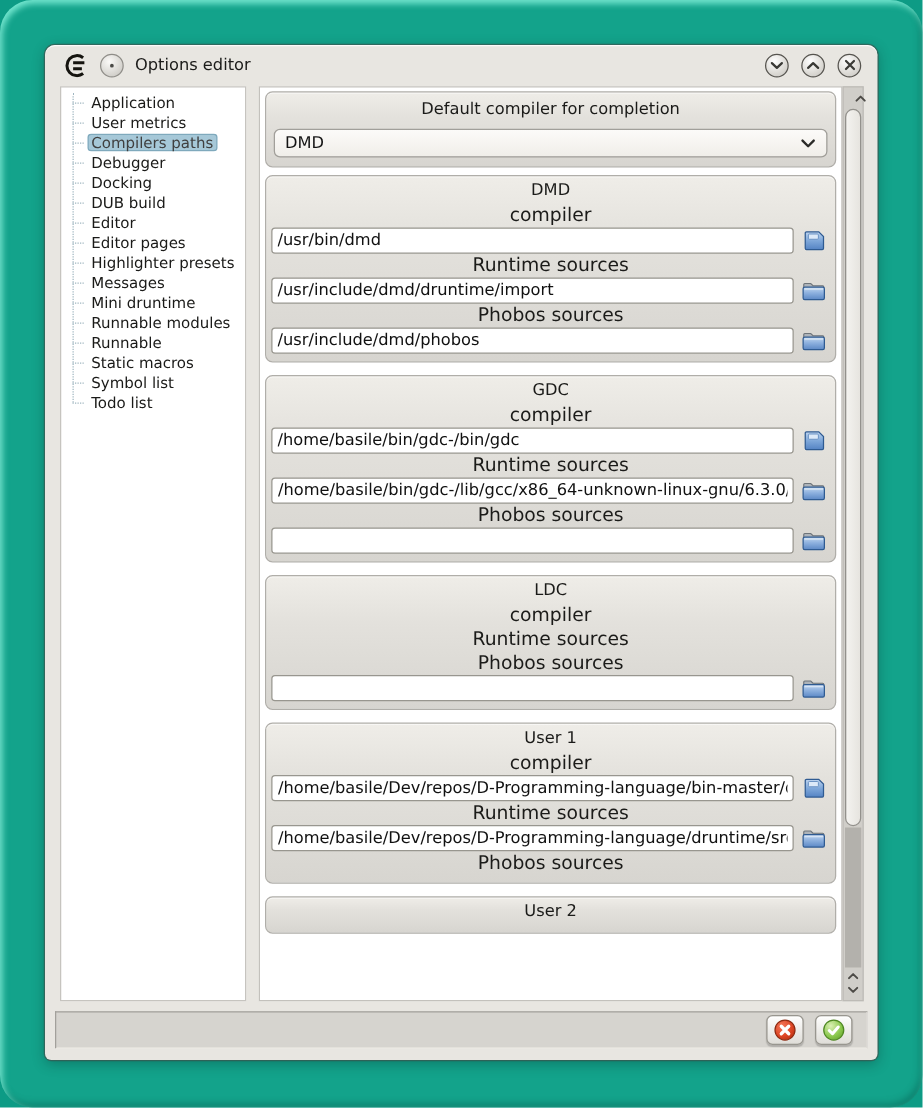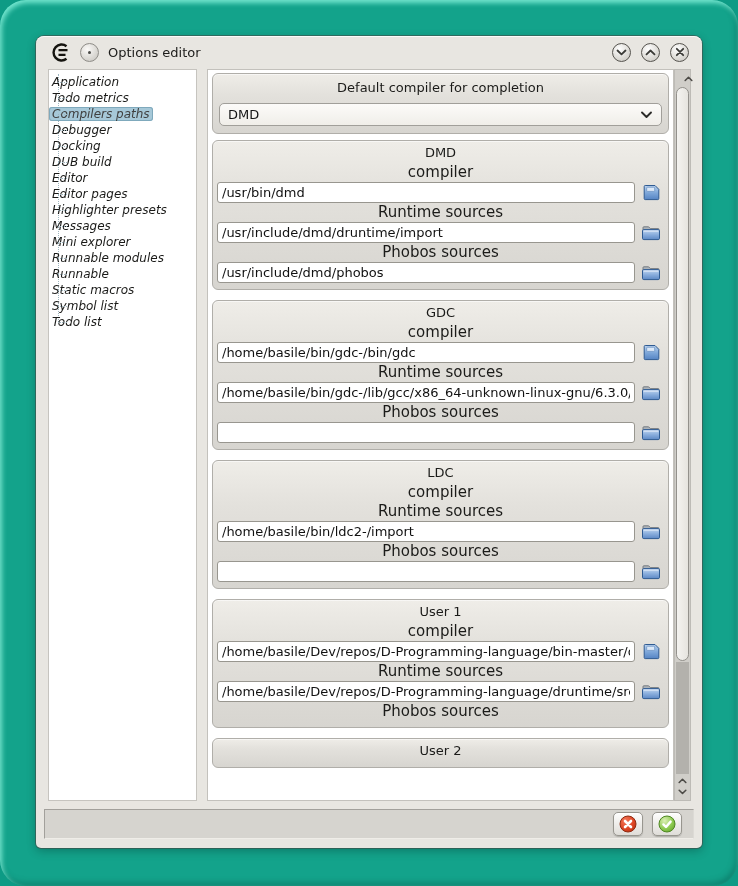--- a/index.html
+++ b/index.html
@@ -28,21 +28,21 @@
   .ctrl{width:19px;height:19px;border-radius:50%;border:1px solid #56544F;box-sizing:border-box;padding:0;
     background:radial-gradient(circle at 38% 30%, #FFFFFF, #DCDAD5 60%, #C6C4BF);
     display:flex;align-items:center;justify-content:center;}
   
   .sidebar{
     position:absolute;left:12px;top:33px;width:149px;height:732px;background:#FFFFFF;
     border:1px solid #C6C4BF;box-sizing:border-box;overflow:hidden;
   }
   .tree{position:relative;padding-top:4px;}
   .tree-vline{position:absolute;left:9px;top:4px;width:0;border-left:1px dotted #9FB6C0;}
-  .tree-item{position:relative;height:16px;line-height:16px;font-size:12px;color:#1A1A18;white-space:nowrap;cursor:default;font-style:italic;}
+  .tree-item{position:relative;height:16px;line-height:16px;padding-left:21px;font-size:12px;color:#1A1A18;white-space:nowrap;cursor:default;}
   .tree-item::before{content:'';position:absolute;left:9px;top:8px;width:9px;border-top:1px dotted #9FB6C0;}
   .item-label{padding:0 3px;border-radius:3px;}
   .item-label.selected{background:#A6C8D8;box-shadow:inset 0 0 0 1px #7FA9BC;color:#404040;}
   
   .main{
     position:absolute;left:171px;top:33px;width:467px;height:732px;background:#ffffff;
     border:1px solid #C3C1BC;box-sizing:border-box;overflow:hidden;padding:3px 2px;
   }
   .group{
     border:1px solid #B0AEA9;border-radius:6px;margin:0 2px 10px 2px;padding:2px 4px 6px 4px;
@@ -144,21 +144,21 @@
     </span>
   </div>
 
   <div class="sidebar">
     <div class="tree">
       <div class="tree-vline" style="height: 248px;"></div>
     <div class="tree-item">
     <span class="item-label">Application</span>
   </div>
         <div class="tree-item">
-    <span class="item-label">Todo metrics</span>
+    <span class="item-label">User metrics</span>
   </div>
         <div class="tree-item">
     <span class="item-label selected">Compilers paths</span>
   </div>
         <div class="tree-item">
     <span class="item-label">Debugger</span>
   </div>
         <div class="tree-item">
     <span class="item-label">Docking</span>
   </div>
@@ -171,21 +171,21 @@
         <div class="tree-item">
     <span class="item-label">Editor pages</span>
   </div>
         <div class="tree-item">
     <span class="item-label">Highlighter presets</span>
   </div>
         <div class="tree-item">
     <span class="item-label">Messages</span>
   </div>
         <div class="tree-item">
-    <span class="item-label">Mini explorer</span>
+    <span class="item-label">Mini druntime</span>
   </div>
         <div class="tree-item">
     <span class="item-label">Runnable modules</span>
   </div>
         <div class="tree-item">
     <span class="item-label">Runnable</span>
   </div>
         <div class="tree-item">
     <span class="item-label">Static macros</span>
   </div>
@@ -298,30 +298,20 @@
           </div>
   </section>
         <section class="group">
     <div class="group-head">LDC</div>
     <div class="fields">
             <div class="field">
     <div class="field-label">compiler</div>
   </div>
             <div class="field">
     <div class="field-label">Runtime sources</div>
-    <div class="frow">
-      <input class="field-input" type="text" readonly="" value="/home/basile/bin/ldc2-/import" style="">
-      <button class="icon-btn">
-                  <svg width="20" height="16" viewBox="0 0 20 16">
-    <path d="M2 5 V2.6 a.8 .8 0 0 1 .8 -.8 h4.8 l1.8 1.8 h7.8 a.8 .8 0 0 1 .8 .8 V5 z" fill="#ADB3B9" stroke="#6E747A" stroke-width="0.9"></path>
-    <rect x="1.5" y="4.6" width="17" height="10" rx="1.3" fill="url(#gradFolder)" stroke="#2F5B92" stroke-width="1"></rect>
-    <path d="M2.6 6.2 h14.8" stroke="#D6E4F5" stroke-width="1.2"></path>
-  </svg>
-                </button>
-    </div>
   </div>
             <div class="field">
     <div class="field-label">Phobos sources</div>
     <div class="frow">
       <input class="field-input" type="text" readonly="" style="">
       <button class="icon-btn">
                   <svg width="20" height="16" viewBox="0 0 20 16">
     <path d="M2 5 V2.6 a.8 .8 0 0 1 .8 -.8 h4.8 l1.8 1.8 h7.8 a.8 .8 0 0 1 .8 .8 V5 z" fill="#ADB3B9" stroke="#6E747A" stroke-width="0.9"></path>
     <rect x="1.5" y="4.6" width="17" height="10" rx="1.3" fill="url(#gradFolder)" stroke="#2F5B92" stroke-width="1"></rect>
     <path d="M2.6 6.2 h14.8" stroke="#D6E4F5" stroke-width="1.2"></path>

